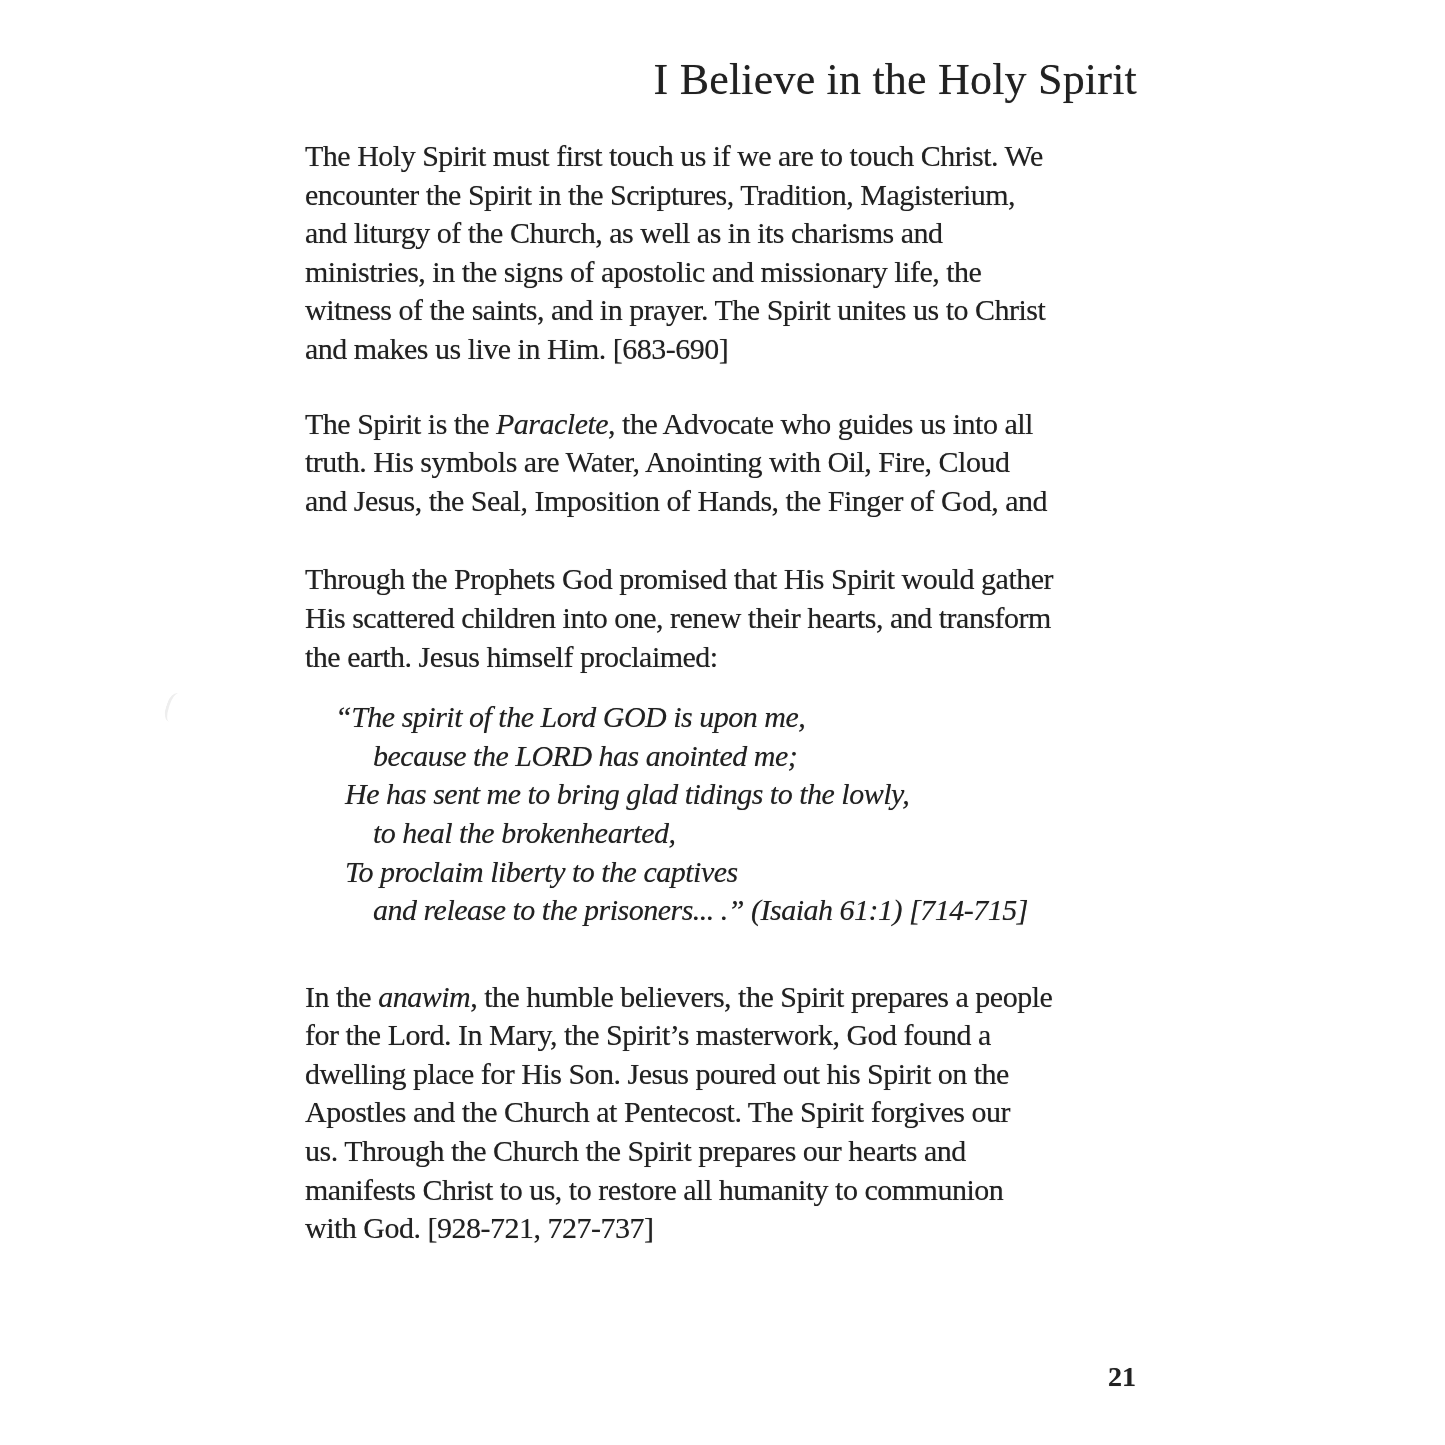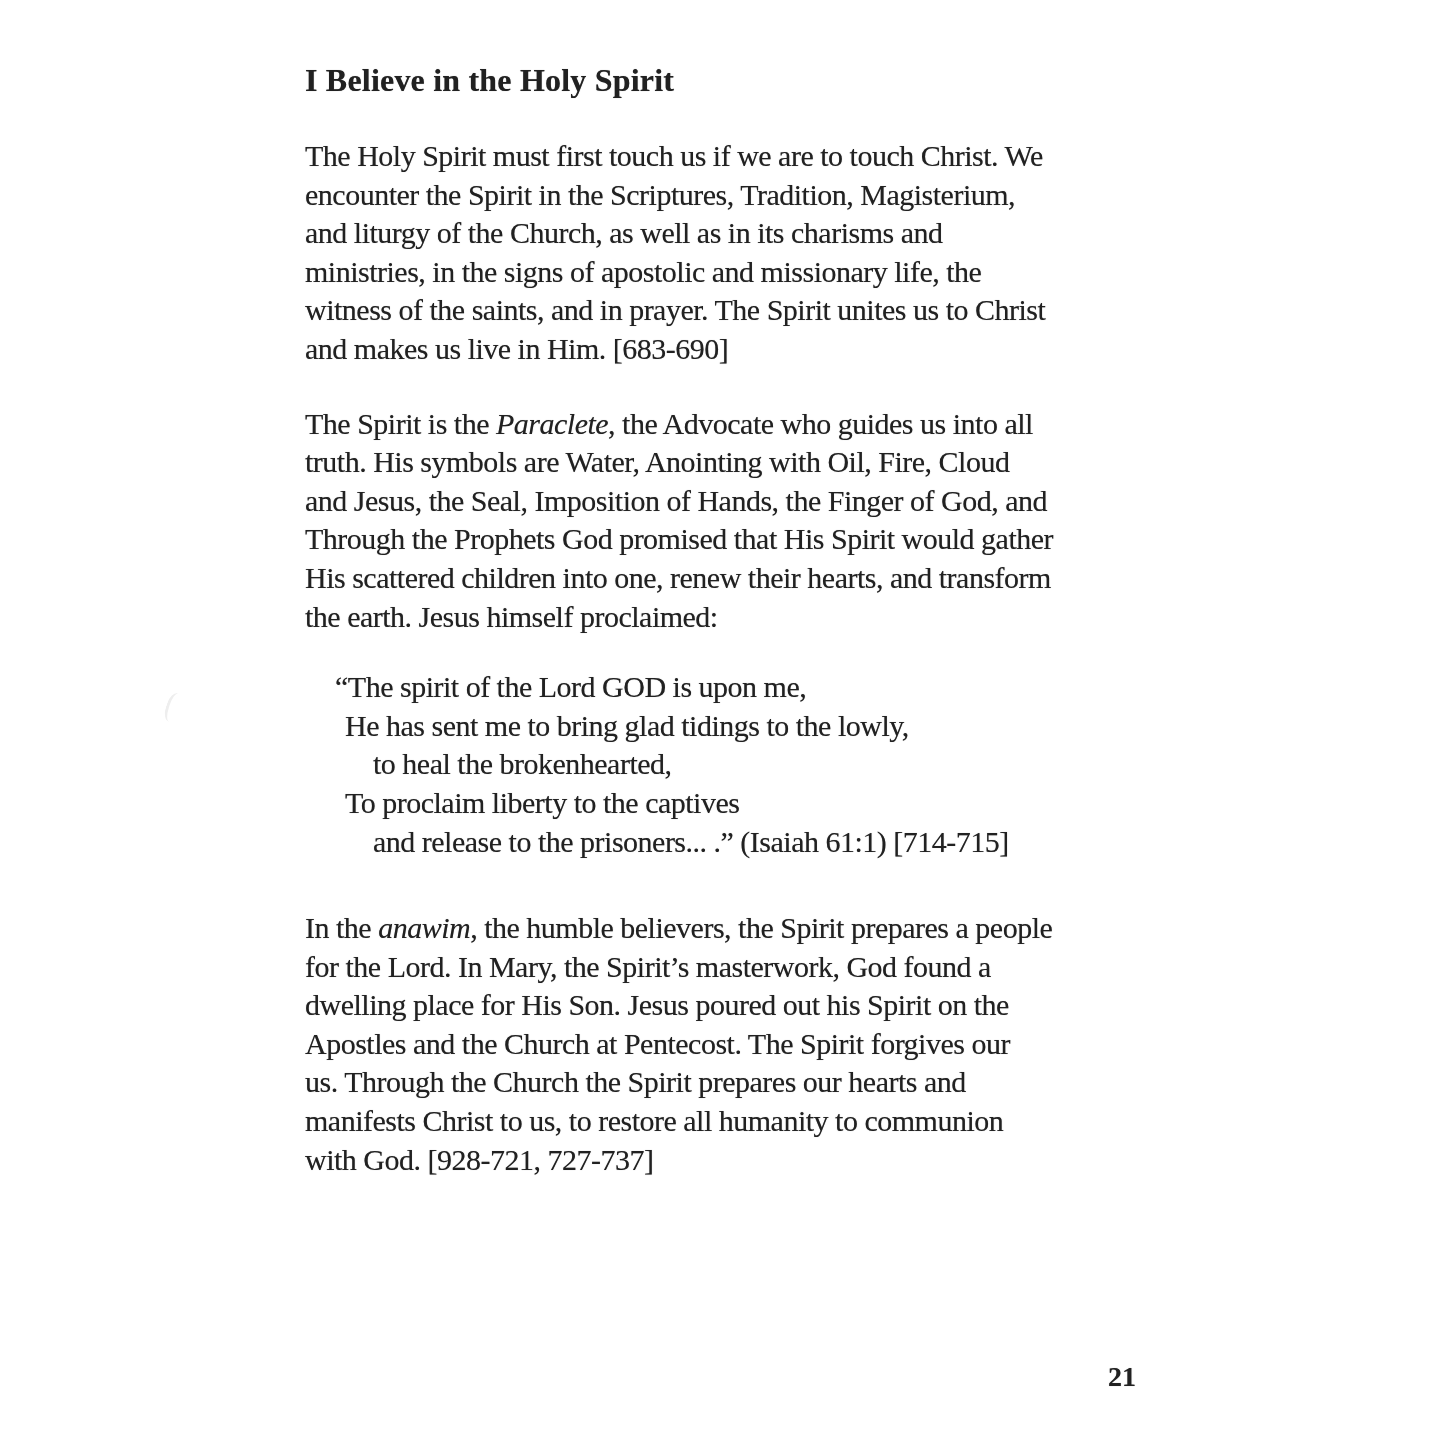--- a/index.html
+++ b/index.html
@@ -16,39 +16,39 @@
     color: #212121;
     overflow: hidden;
   }
   .content {
     position: absolute;
     left: 305px;
     top: 60px;
     width: 832px;
   }
   .title {
-    font-size: 32px;
+    font-size: 44px;
     line-height: 40px;
-    font-weight: bold;
-    text-align: left;
+    font-weight: normal;
+    text-align: right;
     letter-spacing: 0.2px;
     text-shadow: 0 0 0.7px rgba(30,30,30,0.55);
   }
   .para .line,
   .quote .line {
     font-size: 30px;
     line-height: 38.6px;
     letter-spacing: -0.5px;
     white-space: nowrap;
     text-shadow: 0 0 0.7px rgba(40,40,40,0.5);
   }
   .para-1 { margin-top: 37px; }
   .para-2 { margin-top: 36px; }
-  .para-3 { }
-  .quote  { margin-top: 32px; }
+  .para-3 { margin-top: 40px; }
+  .quote  { margin-top: 22px; font-style: italic; }
   .para-4 { margin-top: 48px; }
   .quote .qa-first { padding-left: 30px; }
   .quote .qa       { padding-left: 40px; }
   .quote .qb       { padding-left: 68px; }
   .page-number {
     position: absolute;
     left: 1108px;
     top: 1358px;
     font-size: 28px;
     line-height: 38px;
@@ -94,20 +94,21 @@
     </div>
 
     <div class="para para-3">
       <div class="line">Through the Prophets God promised that His Spirit would gather</div>
       <div class="line">His scattered children into one, renew their hearts, and transform</div>
       <div class="line">the earth. Jesus himself proclaimed:</div>
     </div>
 
     <div class="quote">
       <div class="line qa-first">“The spirit of the Lord GOD is upon me,</div>
+      <div class="line qb">because the LORD has anointed me;</div>
       <div class="line qa">He has sent me to bring glad tidings to the lowly,</div>
       <div class="line qb">to heal the brokenhearted,</div>
       <div class="line qa">To proclaim liberty to the captives</div>
       <div class="line qb">and release to the prisoners... .” (Isaiah 61:1) [714-715]</div>
     </div>
 
     <div class="para para-4">
       <div class="line">In the <i>anawim</i>, the humble believers, the Spirit prepares a people</div>
       <div class="line">for the Lord. In Mary, the Spirit’s masterwork, God found a</div>
       <div class="line">dwelling place for His Son. Jesus poured out his Spirit on the</div>

